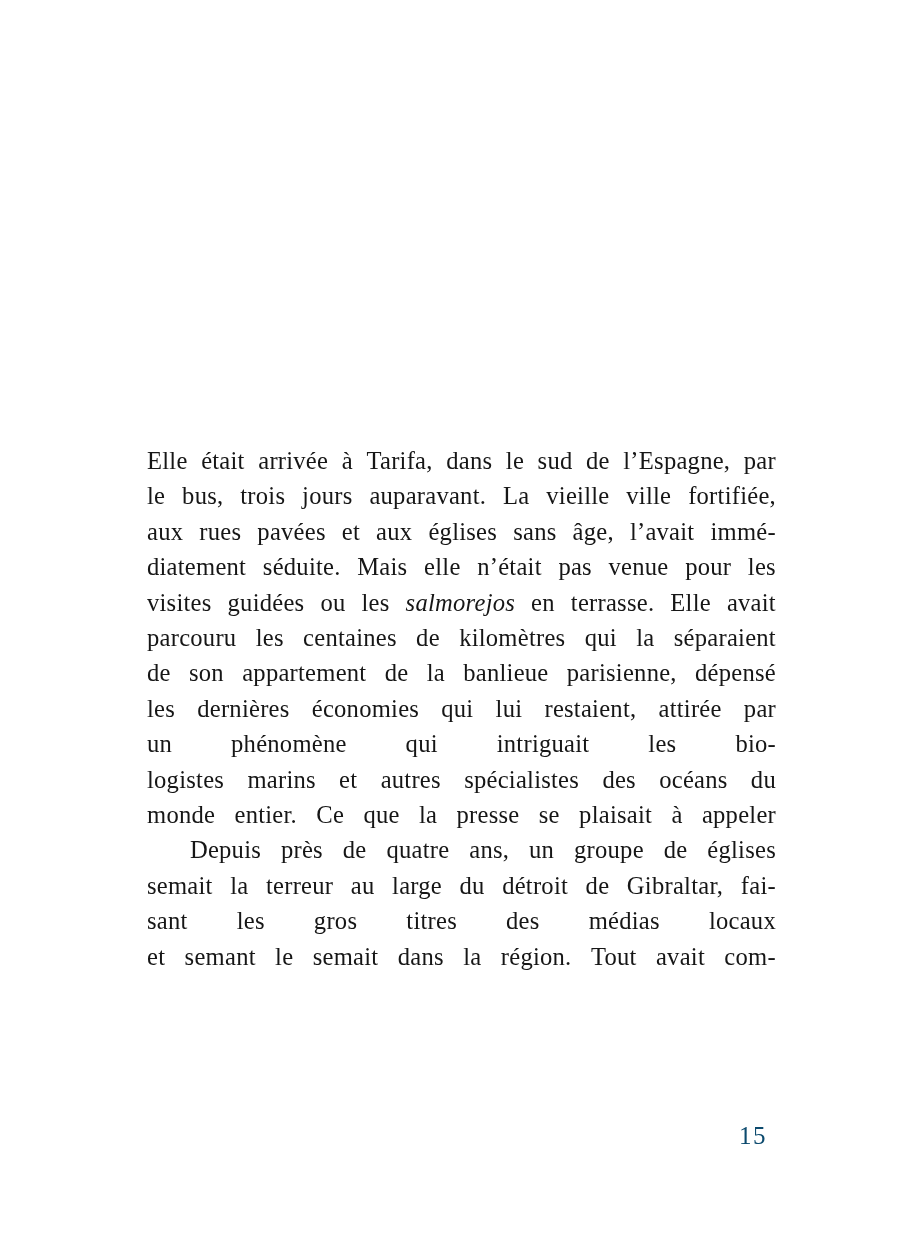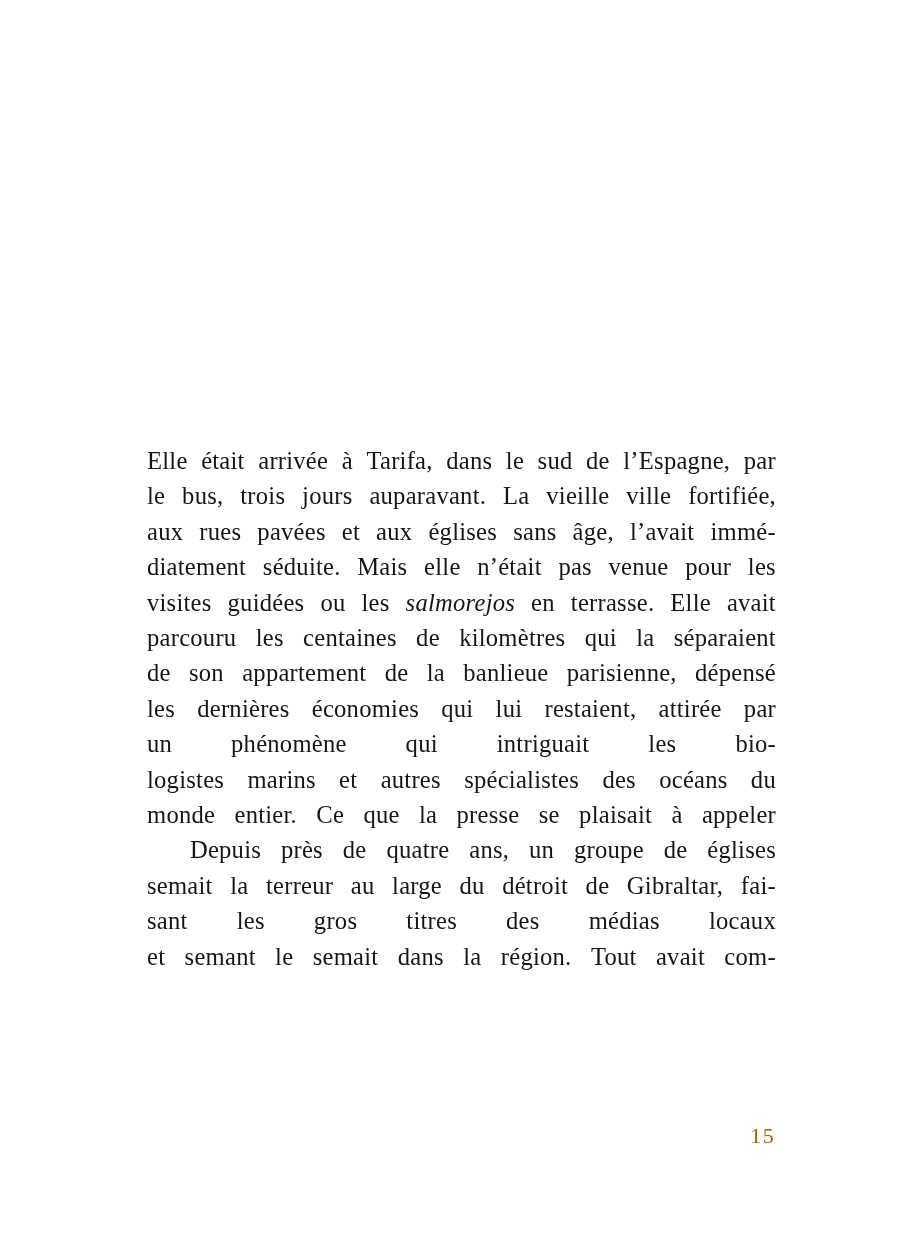--- a/index.html
+++ b/index.html
@@ -65,27 +65,27 @@
     display: inline-block;
     width: 23px;
   }
 
   em.it {
   }
 
   
   .folio {
     position: absolute;
-    left: 146px;
+    left: 138px;
     top: 1122px;
     width: 629px;
     text-align: right;
-    font-size: 22px;
+    font-size: 25px;
     line-height: 28px;
-    color: #a16207;
+    color: #0c4a6e;
     letter-spacing: 0.06em;
     font-variant-numeric: oldstyle-nums;
   }
 </style>
 </head>
 <body>
 
 <div class="page">
 
   <div class="text-block">

